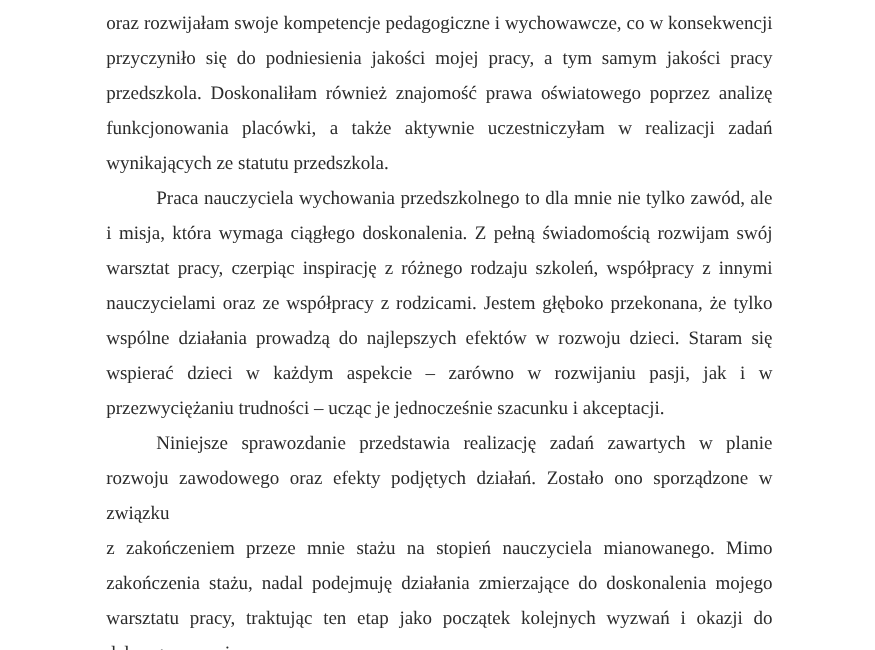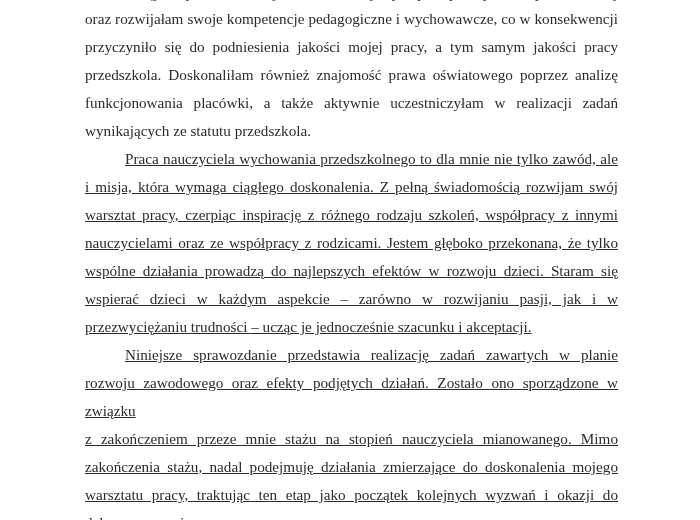--- a/index.html
+++ b/index.html
@@ -48,21 +48,20 @@
     color: #2b2b2b;
     -webkit-hyphens: none;
     hyphens: none;
   }
   .para {
     margin: 0;
     text-align: justify;
   }
   .para.indent {
     text-indent: 40px;
-    text-decoration: underline;
   }
 </style>
 </head>
 <body>
 
 <div class="page">
 
   <div class="clipped-line-wrap">
     <div class="clipped-line">zawodowego, podnosiłam jakość własnej pracy dydaktyczno-wychowawczej</div>
   </div>

